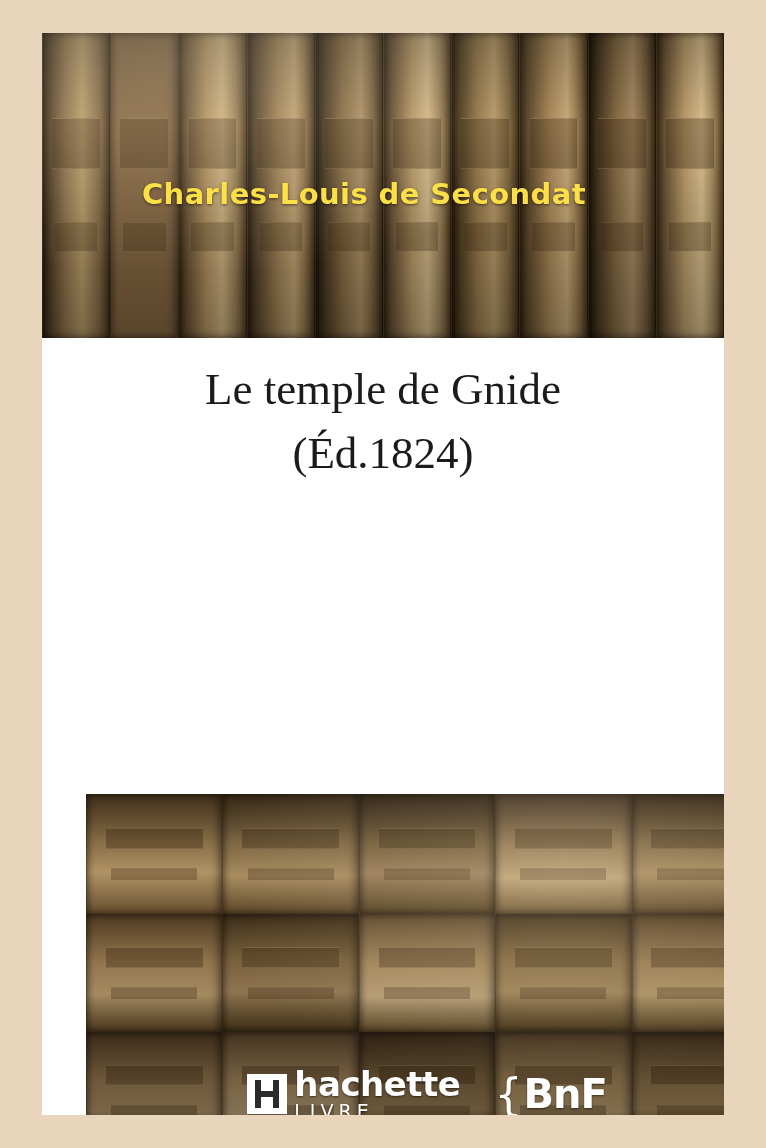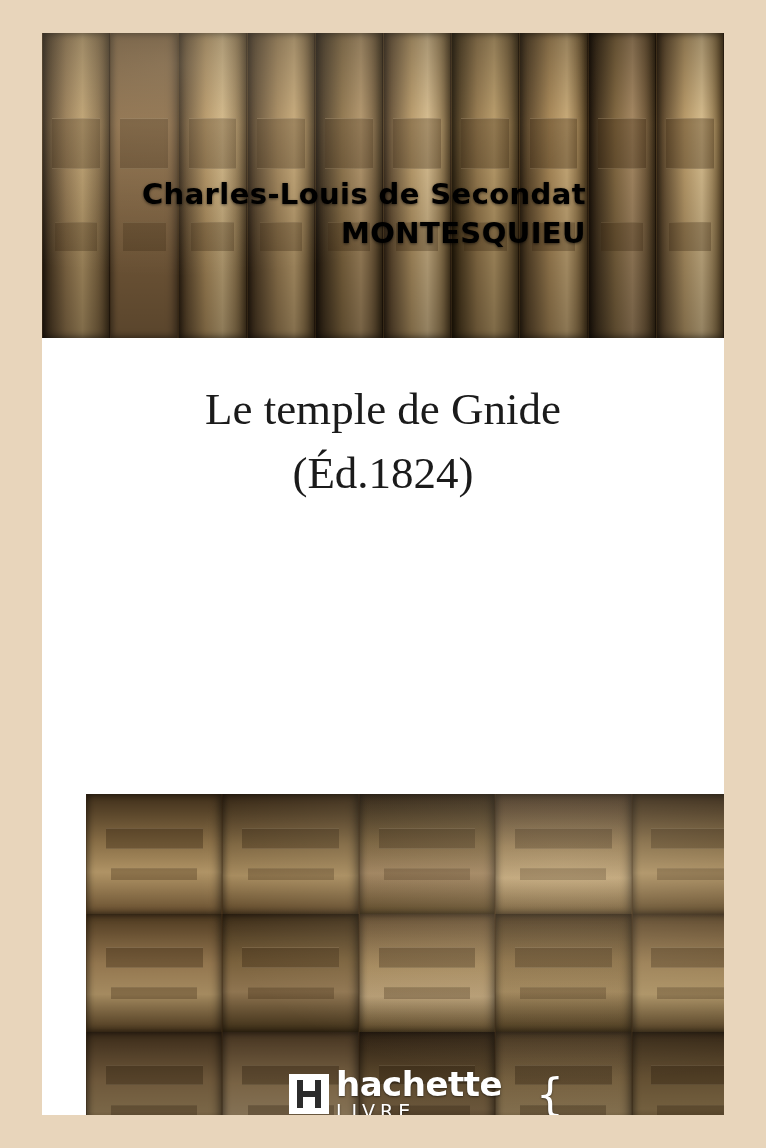--- a/index.html
+++ b/index.html
@@ -97,38 +97,38 @@
     left: 0;
     top: 142px;
     width: 570px;
     text-align: right;
     padding-right: 26px;
     box-sizing: border-box;
     font-family: "DejaVu Sans", sans-serif;
     font-weight: bold;
     font-size: 29px;
     line-height: 1.33;
-    color: #000000;
+    color: #fde047;
     letter-spacing: 0.4px;
     text-shadow: 0 1px 3px rgba(0,0,0,0.55);
   }
 
   .white-band {
     position: absolute;
     left: 0;
     top: 305px;
     width: 682px;
     height: 422px;
     background: #ffffff;
   }
 
   .title {
     position: absolute;
     left: 0;
-    top: 40px;
+    top: 20px;
     width: 682px;
     box-sizing: border-box;
     padding: 0 26px;
     text-align: center;
     font-family: "Liberation Serif", serif;
     font-size: 45px;
     line-height: 1.42;
     color: #1b1b1b;
   }
   .title .edition {
@@ -232,21 +232,20 @@
         <div class="spine" style="background:linear-gradient(90deg,#45331d,#b2905d 44%,#d4b47f 70%,#735830);"></div>
         <div class="spine" style="background:linear-gradient(90deg,#2a1e11,#8a6f46 40%,#b09169 66%,#5a4426);"></div>
         <div class="spine" style="background:linear-gradient(90deg,#4e3a23,#c4a470 42%,#e3c896 68%,#806439);"></div>
       </div>
       <div style="position:absolute;left:0;top:0;width:100%;height:100%;background:
         radial-gradient(ellipse at 20% 10%, rgba(255,240,210,0.22), rgba(0,0,0,0) 55%),
         linear-gradient(180deg, rgba(0,0,0,0.30), rgba(0,0,0,0.05) 30%, rgba(0,0,0,0.35));"></div>
 
       <div class="author">
         <div>Charles-Louis de Secondat</div>
-        <div>MONTESQUIEU</div>
       </div>
     </div>
 
     <div class="white-band">
       <div class="title">
         <span>Le temple de Gnide</span>
         <span class="edition">(Éd.1824)</span>
       </div>
     </div>
 
@@ -282,18 +281,19 @@
           <div class="hachette-mark">
             <div class="hachette-bar"></div>
           </div>
           <div class="hachette-words">
             <span class="w1">hachette</span>
             <span class="w2">LIVRE</span>
           </div>
         </div>
         <div class="bnf">
           <span class="brace">{</span>
+          <span>BnF</span>
         </div>
       </div>
     </div>
 
   </div>
 </div>
 
 </body></html>

